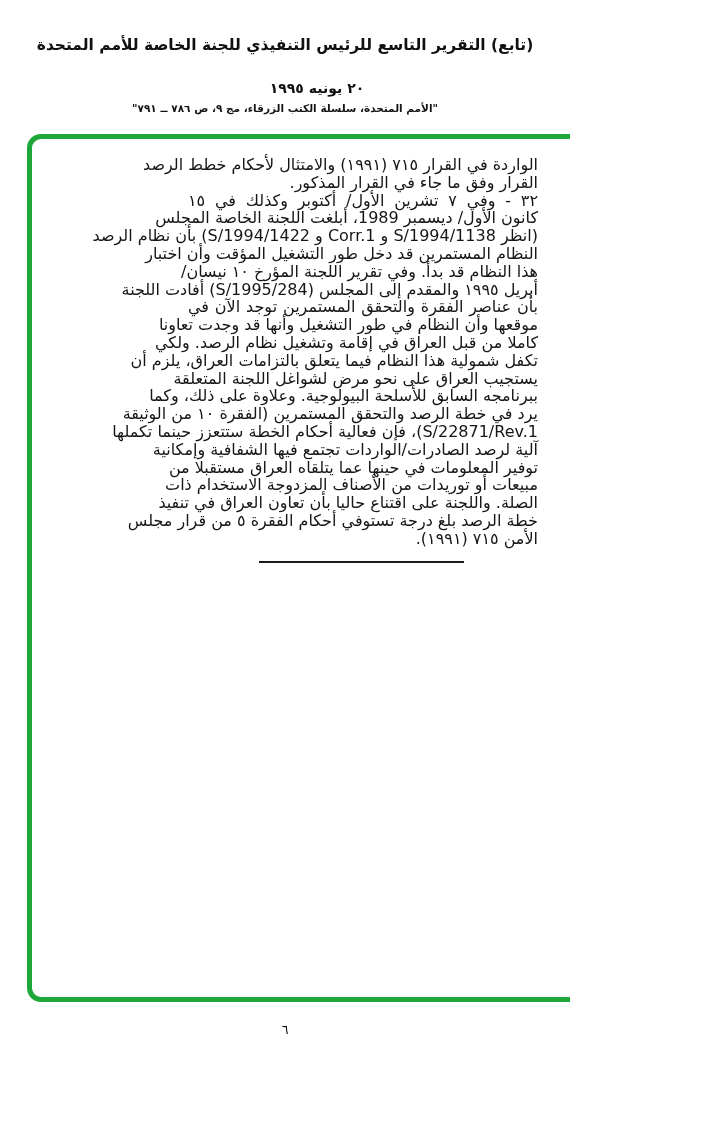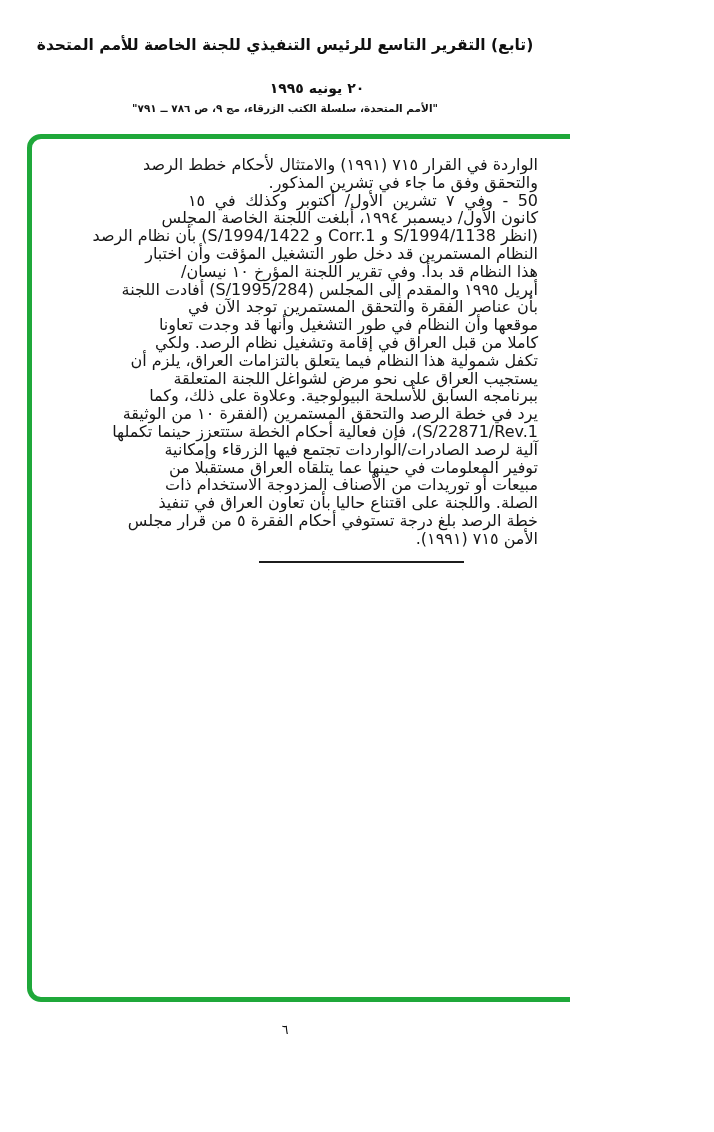--- a/index.html
+++ b/index.html
@@ -62,36 +62,36 @@
 <div class="page">
 
   <div class="hdr doc-title">(تابع) التقرير التاسع للرئيس التنفيذي للجنة الخاصة للأمم المتحدة</div>
   <div class="hdr doc-date">٢٠ يونيه ١٩٩٥</div>
   <div class="hdr doc-source">"الأمم المتحدة، سلسلة الكتب الزرقاء، مج ٩، ص ٧٨٦ ــ ٧٩١"</div>
 
   <div class="frame" style="border-color: rgb(31, 168, 58);"></div>
 
   <div class="textcol">
     <div class="tline">الواردة في القرار ٧١٥ (١٩٩١) والامتثال لأحكام خطط الرصد</div>
-    <div class="tline tlast">والتحقق وفق ما جاء في تشرين المذكور.</div>
-    <div class="tline">50 - وفي ٧ تشرين الأول/ أكتوبر وكذلك في ١٥</div>
-    <div class="tline">كانون الأول/ ديسمبر ١٩٩٤، أبلغت اللجنة الخاصة المجلس</div>
+    <div class="tline tlast">القرار وفق ما جاء في القرار المذكور.</div>
+    <div class="tline">٣٢ - وفي ٧ تشرين الأول/ أكتوبر وكذلك في ١٥</div>
+    <div class="tline">كانون الأول/ ديسمبر 1989، أبلغت اللجنة الخاصة المجلس</div>
     <div class="tline">(انظر S/1994/1138 و Corr.1 و S/1994/1422) بأن نظام الرصد</div>
     <div class="tline">النظام المستمرين قد دخل طور التشغيل المؤقت وأن اختبار</div>
     <div class="tline">هذا النظام قد بدأ. وفي تقرير اللجنة المؤرخ ١٠ نيسان/</div>
     <div class="tline">أبريل ١٩٩٥ والمقدم إلى المجلس (S/1995/284) أفادت اللجنة</div>
     <div class="tline">بأن عناصر الفقرة والتحقق المستمرين توجد الآن في</div>
     <div class="tline">موقعها وأن النظام في طور التشغيل وأنها قد وجدت تعاونا</div>
     <div class="tline">كاملا من قبل العراق في إقامة وتشغيل نظام الرصد. ولكي</div>
     <div class="tline">تكفل شمولية هذا النظام فيما يتعلق بالتزامات العراق، يلزم أن</div>
     <div class="tline">يستجيب العراق على نحو مرض لشواغل اللجنة المتعلقة</div>
     <div class="tline">ببرنامجه السابق للأسلحة البيولوجية. وعلاوة على ذلك، وكما</div>
     <div class="tline">يرد في خطة الرصد والتحقق المستمرين (الفقرة ١٠ من الوثيقة</div>
     <div class="tline">S/22871/Rev.1)، فإن فعالية أحكام الخطة ستتعزز حينما تكملها</div>
-    <div class="tline">آلية لرصد الصادرات/الواردات تجتمع فيها الزرقاء وإمكانية</div>
+    <div class="tline">آلية لرصد الصادرات/الواردات تجتمع فيها الشفافية وإمكانية</div>
     <div class="tline">توفير المعلومات في حينها عما يتلقاه العراق مستقبلا من</div>
     <div class="tline">مبيعات أو توريدات من الأصناف المزدوجة الاستخدام ذات</div>
     <div class="tline">الصلة. واللجنة على اقتناع حاليا بأن تعاون العراق في تنفيذ</div>
     <div class="tline">خطة الرصد بلغ درجة تستوفي أحكام الفقرة ٥ من قرار مجلس</div>
     <div class="tline tlast">الأمن ٧١٥ (١٩٩١).</div>
   </div>
 
   <div class="sep"></div>
 
   <div class="pagenum">٦</div>

